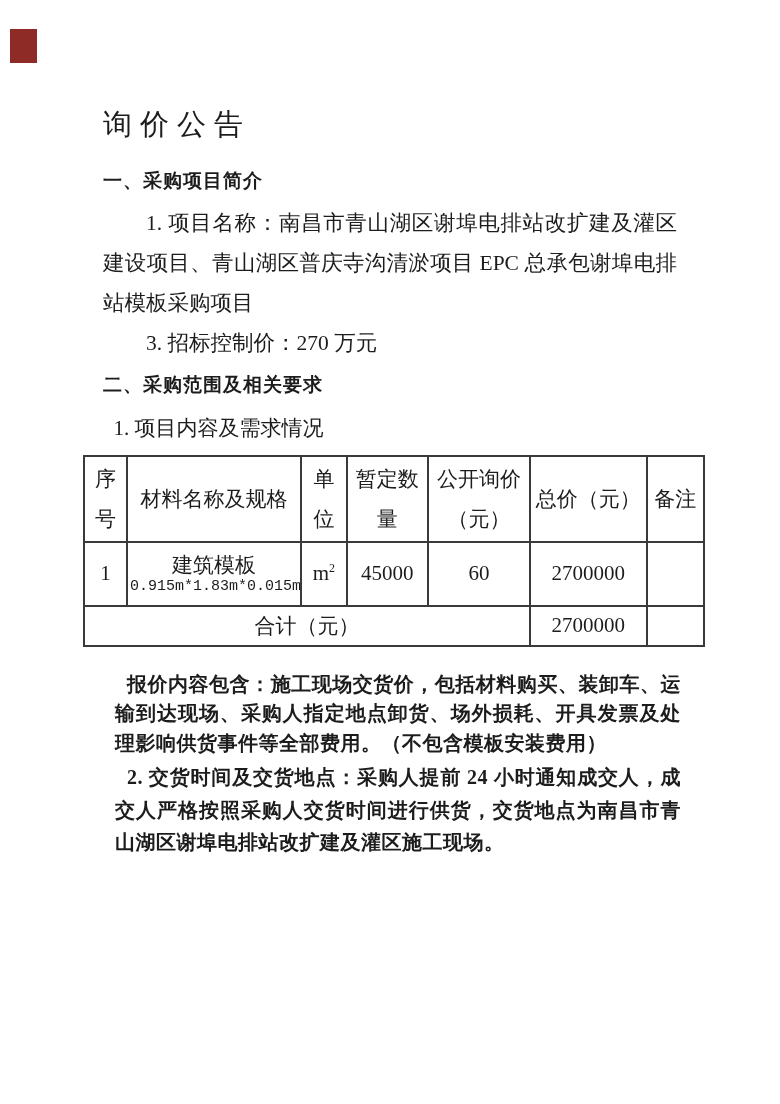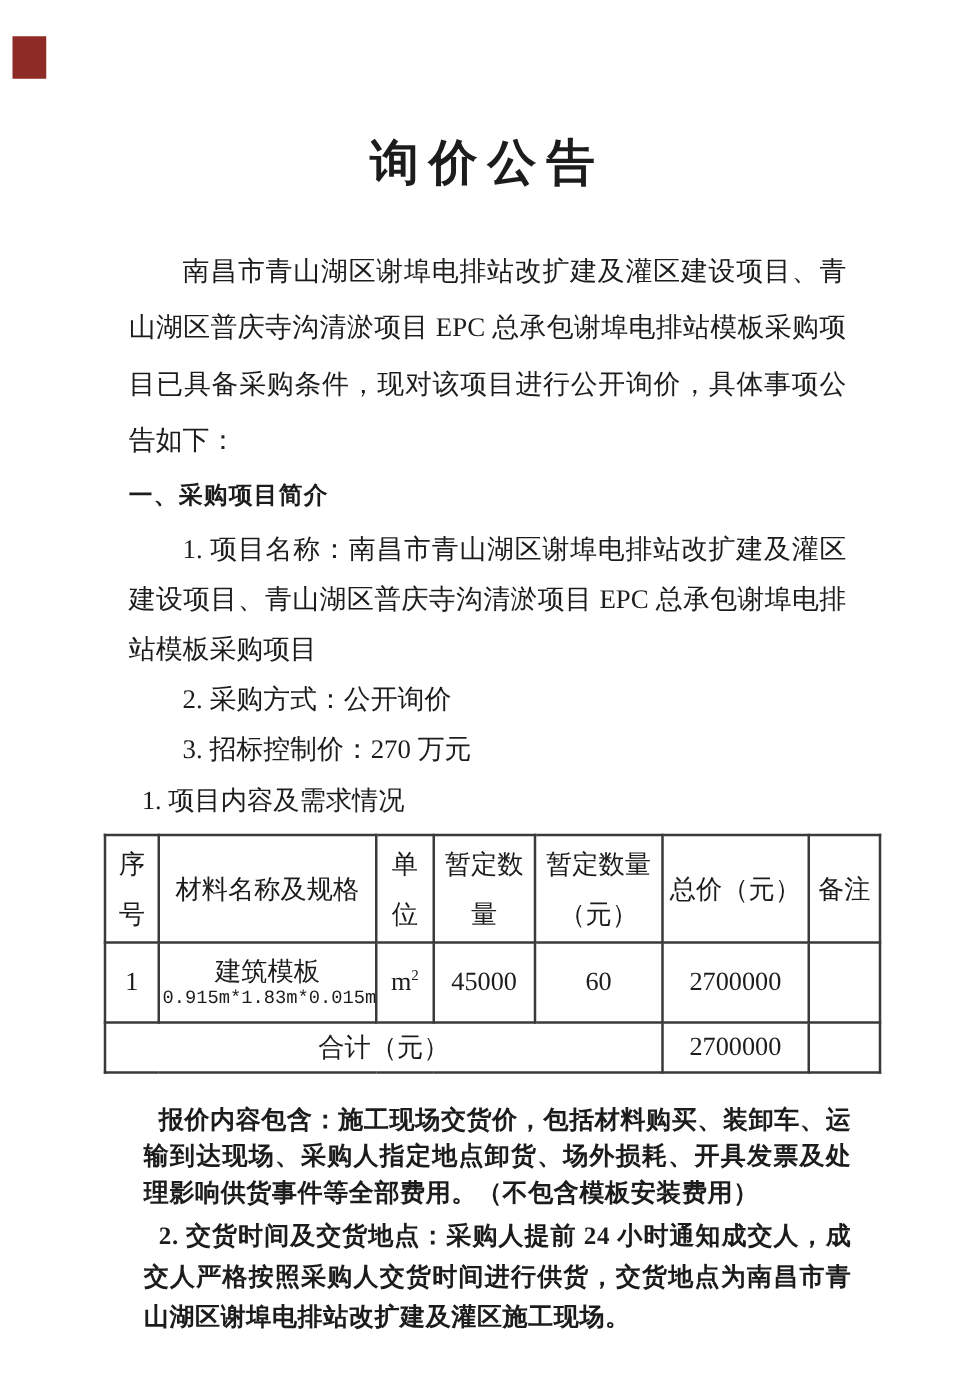--- a/index.html
+++ b/index.html
@@ -13,21 +13,21 @@
     color:#1c1c1c;
   }
   .red-mark{
     position:absolute;left:10px;top:29px;width:27px;height:34px;
   }
   .content{
     position:absolute;left:103px;top:104px;width:574px;
   }
   .doc-title{
     margin:0 0 14px 0;
-    font-size:39px;font-weight:bold;text-align:center;
+    font-size:29px;font-weight:normal;text-align:left;
     letter-spacing:8px;line-height:1.4;
   }
   .para{
     margin:0;font-size:21.5px;line-height:45px;
     text-align:justify;text-indent:2em;
   }
   .intro{margin-top:36px;}
   .sec-heading{
     margin:0;font-size:19px;font-weight:bold;line-height:44px;
     letter-spacing:1px;
@@ -70,51 +70,50 @@
 <body>
 
 <div class="page" style="background: rgb(255, 255, 255);">
 
   <div class="red-mark" style="background: rgb(142, 43, 38);"></div>
 
   <div class="content">
 
     <h1 class="doc-title">询价公告</h1>
 
-    <p class="para intro">南昌市青山湖区谢埠电排站改扩建及灌区建设项目、青山湖区普庆寺沟清淤项目 EPC 总承包谢埠电排站模板采购项目已具备采购条件，现对该项目进行公开询价，具体事项公告如下：</p>
 
     <p class="sec-heading">一、采购项目简介</p>
 
     <div class="sec1-items">
       <p class="para">1. 项目名称：南昌市青山湖区谢埠电排站改扩建及灌区建设项目、青山湖区普庆寺沟清淤项目 EPC 总承包谢埠电排站模板采购项目</p>
-      <p class="para">2. 采购方式：公开询价</p>
       <p class="para">3. 招标控制价：270 万元</p>
     </div>
 
+    <p class="sec-heading">二、采购范围及相关要求</p>
 
     <p class="sub-item">1. 项目内容及需求情况</p>
 
     <div class="tbl-wrap">
       <table class="materials">
         <colgroup>
           <col class="col-no">
             <col class="col-name">
             <col class="col-unit">
             <col class="col-qty">
           <col class="col-uprice">
             <col class="col-total">
             <col class="col-remark">
         </colgroup>
         <tbody>
             <tr>
           <th>序号</th>
           <th>材料名称及规格</th>
           <th>单位</th>
           <th>暂定数量</th>
-          <th>暂定数量（元）</th>
+          <th>公开询价（元）</th>
           <th>总价（元）</th>
           <th>备注</th>
         </tr>
         <tr class="item-row">
           <td>1</td>
           <td>
             <div class="mat-name">建筑模板</div>
             <div class="mat-spec">0.915m*1.83m*0.015m</div>
           </td>
           <td>m<sup>2</sup></td>

